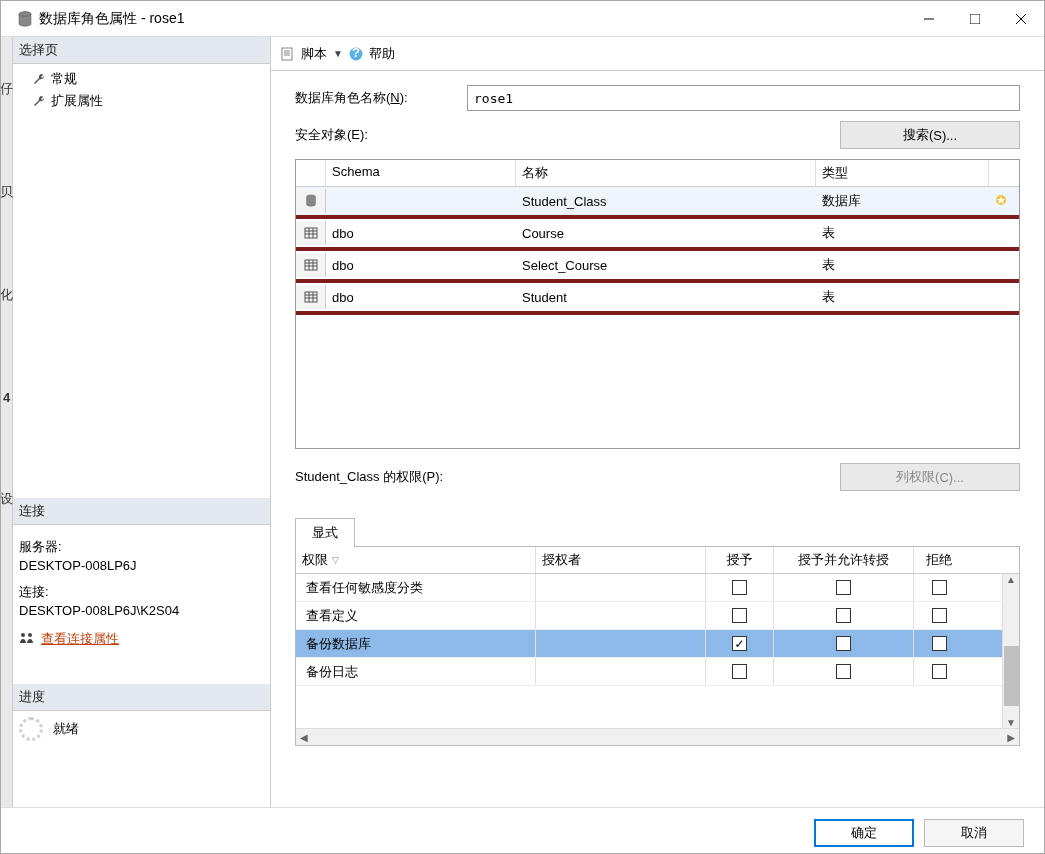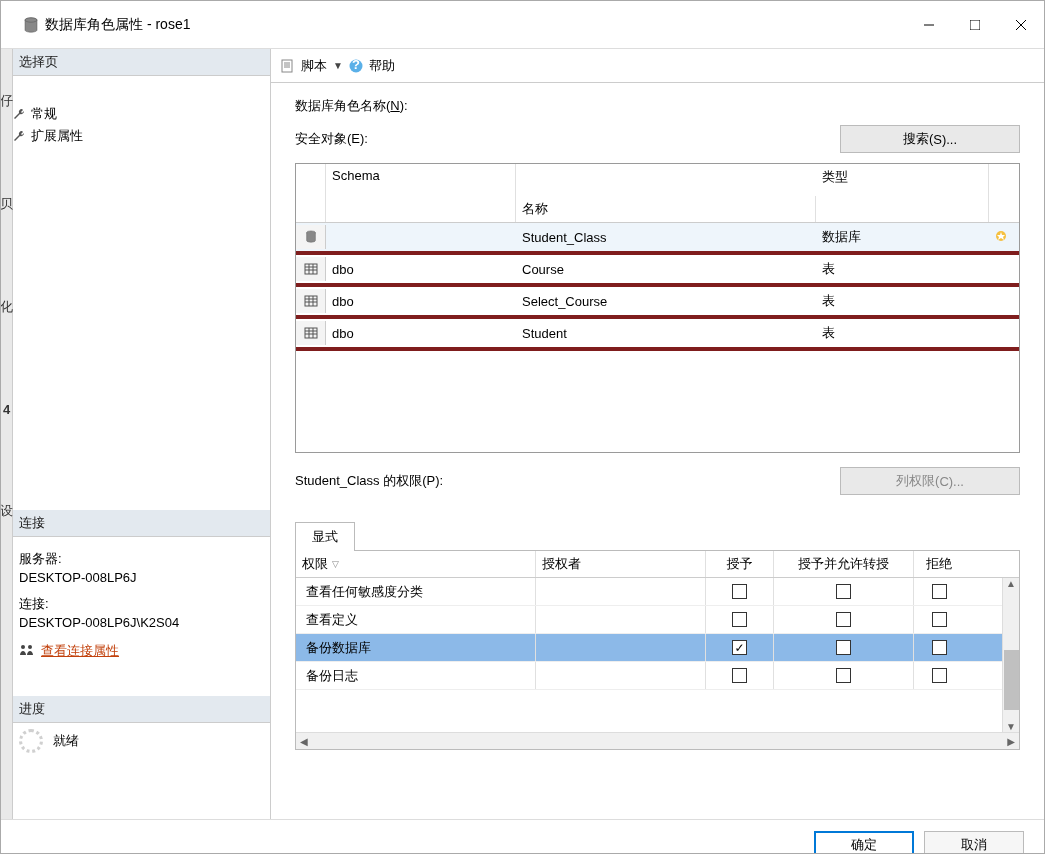--- a/index.html
+++ b/index.html
@@ -1,30 +1,30 @@
 <!DOCTYPE html>
 <html><head>
 <meta charset="utf-8">
 <style>
 * { box-sizing: border-box; margin: 0; padding: 0; font-family: "Microsoft YaHei", "SimSun", sans-serif; font-size: 13px; }
 body { background: #fff; width: 1045px; height: 854px; overflow: hidden; border: 1px solid #aaa; }
 
-.titlebar { height: 48px; display: flex; align-items: center; padding-left: 22px; background: #fff; border-bottom: 1px solid #ddd; }
+.titlebar { height: 36px; display: flex; align-items: center; padding-left: 16px; background: #fff; border-bottom: 1px solid #ddd; }
 .titlebar .dbicon { width: 16px; height: 16px; margin-right: 6px; }
 .titlebar .title { flex: 1; color: #000; font-size: 14px; }
 .titlebar .winbtns { display: flex; }
 .titlebar .winbtn { width: 46px; height: 32px; display: flex; align-items: center; justify-content: center; color: #000; }
 .titlebar .winbtn svg { width: 10px; height: 10px; }
 
 .body { display: flex; height: calc(100% - 32px - 50px); }
 .leftedge { width: 12px; background: #e9e9e9; border-right: 1px solid #ccc; display:flex; flex-direction:column; justify-content:space-around; color:#333; font-size:14px; align-items:center; }
 
 .sidebar { width: 258px; background: #fff; border-right: 1px solid #ccc; display: flex; flex-direction: column; }
 .section-head { background: #e3e9ef; padding: 4px 6px; font-size: 13px; color: #1a1a1a; border-bottom:1px solid #ccc; }
-.nav { padding: 4px 0; margin-top: 23px; }
+.nav { padding: 4px 20px; }
 .nav .item { display: flex; align-items: center; gap: 6px; padding: 2px 0; color: #000; }
 .nav .wrench { width: 12px; height: 12px; }
 .spacer { flex: 1; }
 .conn { padding: 6px; font-family: "Consolas", monospace; font-size: 13px; color: #000; line-height: 1.5; }
 .conn .label { margin-top: 6px; }
 .conn a { color: #c2410c; text-decoration: underline; }
 .conn .people { display: flex; align-items: center; gap: 6px; margin-top: 8px; }
 .progress { padding: 6px; display: flex; align-items: center; gap: 10px; }
 .spinner { width: 24px; height: 24px; border: 3px dotted #d0d0d0; border-radius: 50%; }
 
@@ -44,21 +44,21 @@
 .btn { min-width: 180px; height: 28px; background: #e9e9e9; border: 1px solid #bbb; padding: 0 14px; display: inline-flex; align-items: center; justify-content: center; cursor: default; }
 .btn.disabled { color: #888; }
 .btn.primary { border: 2px solid #0078d7; background: #fff; min-width: 100px; }
 .btn.plain { background: #f6f6f6; min-width: 100px; }
 
 .grid1 { border: 1px solid #9a9a9a; height: 290px; background: #fff; display: flex; flex-direction: column; }
 .ghead { display: flex; background: #fff; border-bottom: 1px solid #ccc; }
 .ghead > div { padding: 4px 6px; border-right: 1px solid #e0e0e0; }
 .ghead .c0 { width: 30px; }
 .ghead .c1 { width: 190px; }
-.ghead .c2 { width: 300px; margin-top: 32px; }
+.ghead .c2 { width: 300px; }
 .ghead .c3 { flex: 1; }
 .ghead .c4 { width: 30px; border-right: none; }
 .grow { display: flex; border-bottom: 4px solid #7f1d1d; font-family: "Consolas", monospace; align-items: center; }
 .grow > div { padding: 5px 6px; }
 .grow.sel { background: #eef5fb; }
 .grow .c0 { width: 30px; background: #f4f4f4; border-right: 1px solid #ccc; display:flex; justify-content:center; }
 .grow .c1 { width: 190px; }
 .grow .c2 { width: 300px; }
 .grow .c3 { flex: 1; font-family: "Microsoft YaHei"; }
 .grow .c4 { width: 30px; }
@@ -195,20 +195,21 @@
       <svg class="help-icon" viewBox="0 0 14 14">
           <circle cx="7" cy="7" r="6.5"></circle>
           <text x="7" y="10" text-anchor="middle" fill="#fff" font-size="9" font-weight="bold">?</text>
         </svg>
       <span>帮助</span>
     </div>
 
     <div class="content">
       <div class="row">
         <span class="lbl"><span>数据库角色名称(</span><span class="ul">N</span><span>):</span></span>
+        <input type="text" value="rose1" style="">
       </div>
 
       <div class="headerrow">
         <span class="lbl"><span>安全对象(</span><span class="ul">E</span><span>):</span></span>
         <span class="btn">
             <span>搜索(</span>
             <span class="ul">S</span>
             <span>)...</span>
           </span>
       </div>

